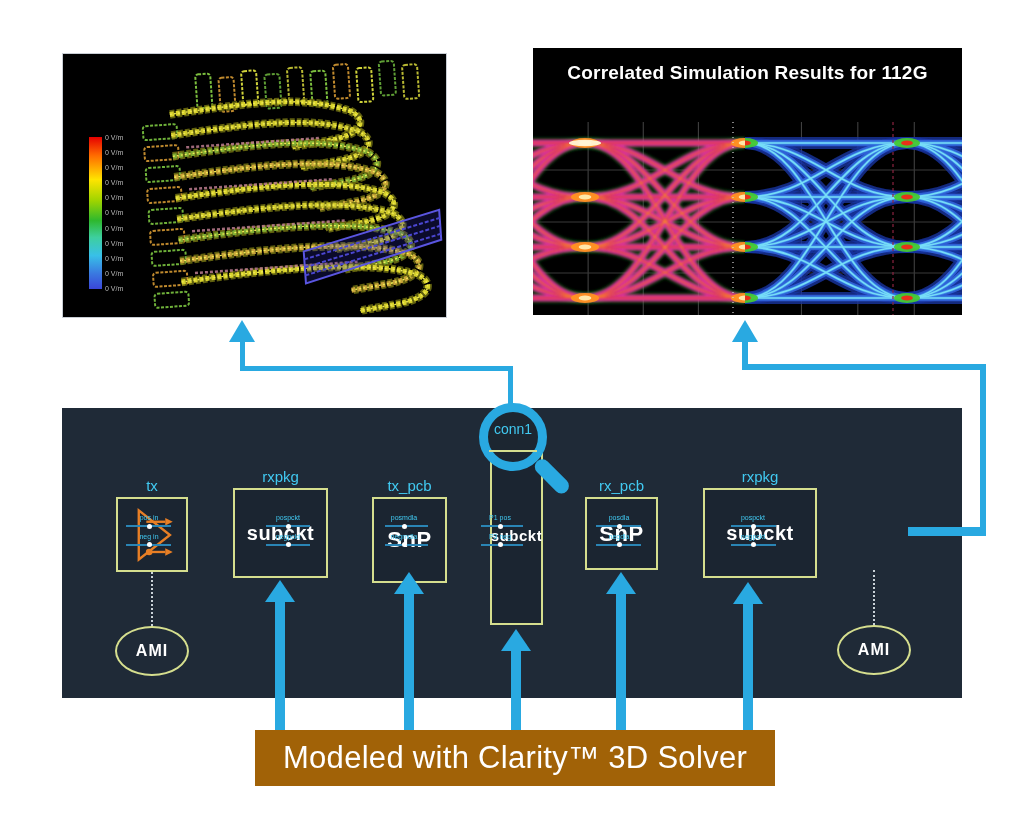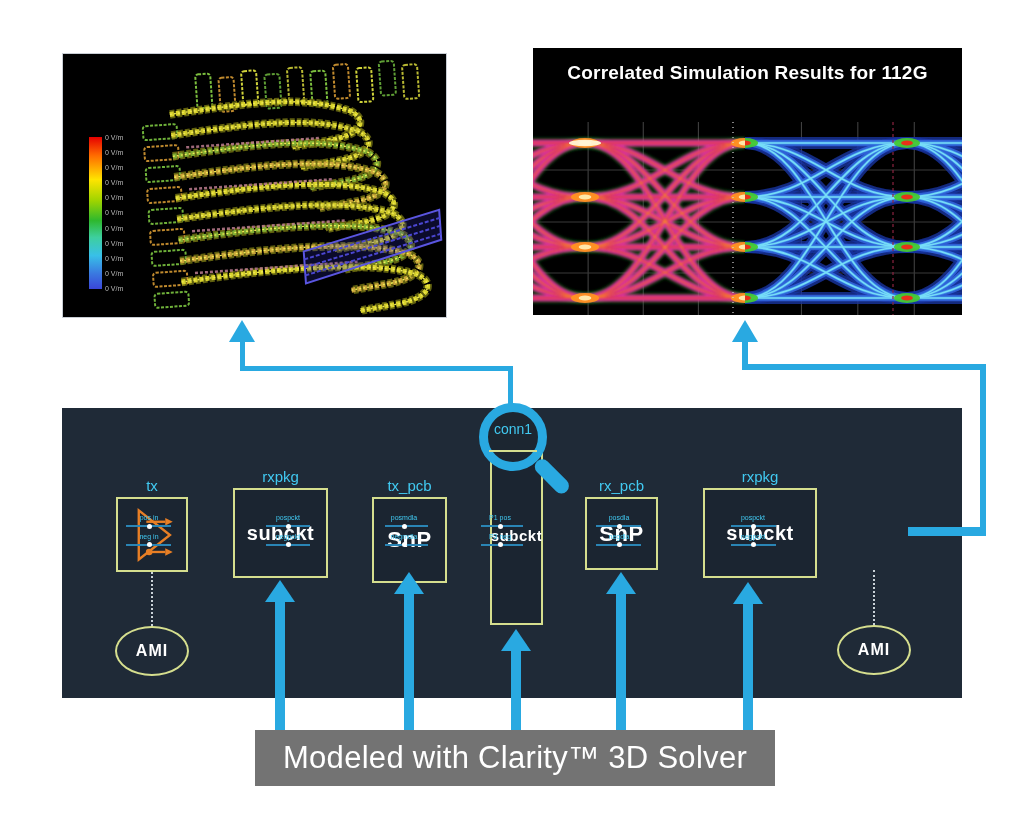--- a/index.html
+++ b/index.html
@@ -58,21 +58,21 @@
   
   .cline{position:absolute;background:#29a9e1;}
   .ahead-sm{position:absolute;width:0;height:0;
       border-left:13px solid transparent;border-right:13px solid transparent;
       border-bottom:22px solid #29a9e1;}
   .ahead-lg{position:absolute;width:0;height:0;
       border-left:15px solid transparent;border-right:15px solid transparent;
       border-bottom:22px solid #29a9e1;}
 
   
-  .banner{position:absolute;left:255px;top:730px;width:520px;height:56px;background:#737373;
+  .banner{position:absolute;left:255px;top:730px;width:520px;height:56px;background:#a16207;
       display:flex;align-items:center;justify-content:center;z-index:2;text-align:right;}
   .banner span{color:#fff;font-size:31px;letter-spacing:.3px;}
 </style>
 </head>
 <body>
 
 <div class="stage">
 
   <figure class="model-panel">
     <svg id="modelArt" class="model-art" viewBox="0 0 383 263">

